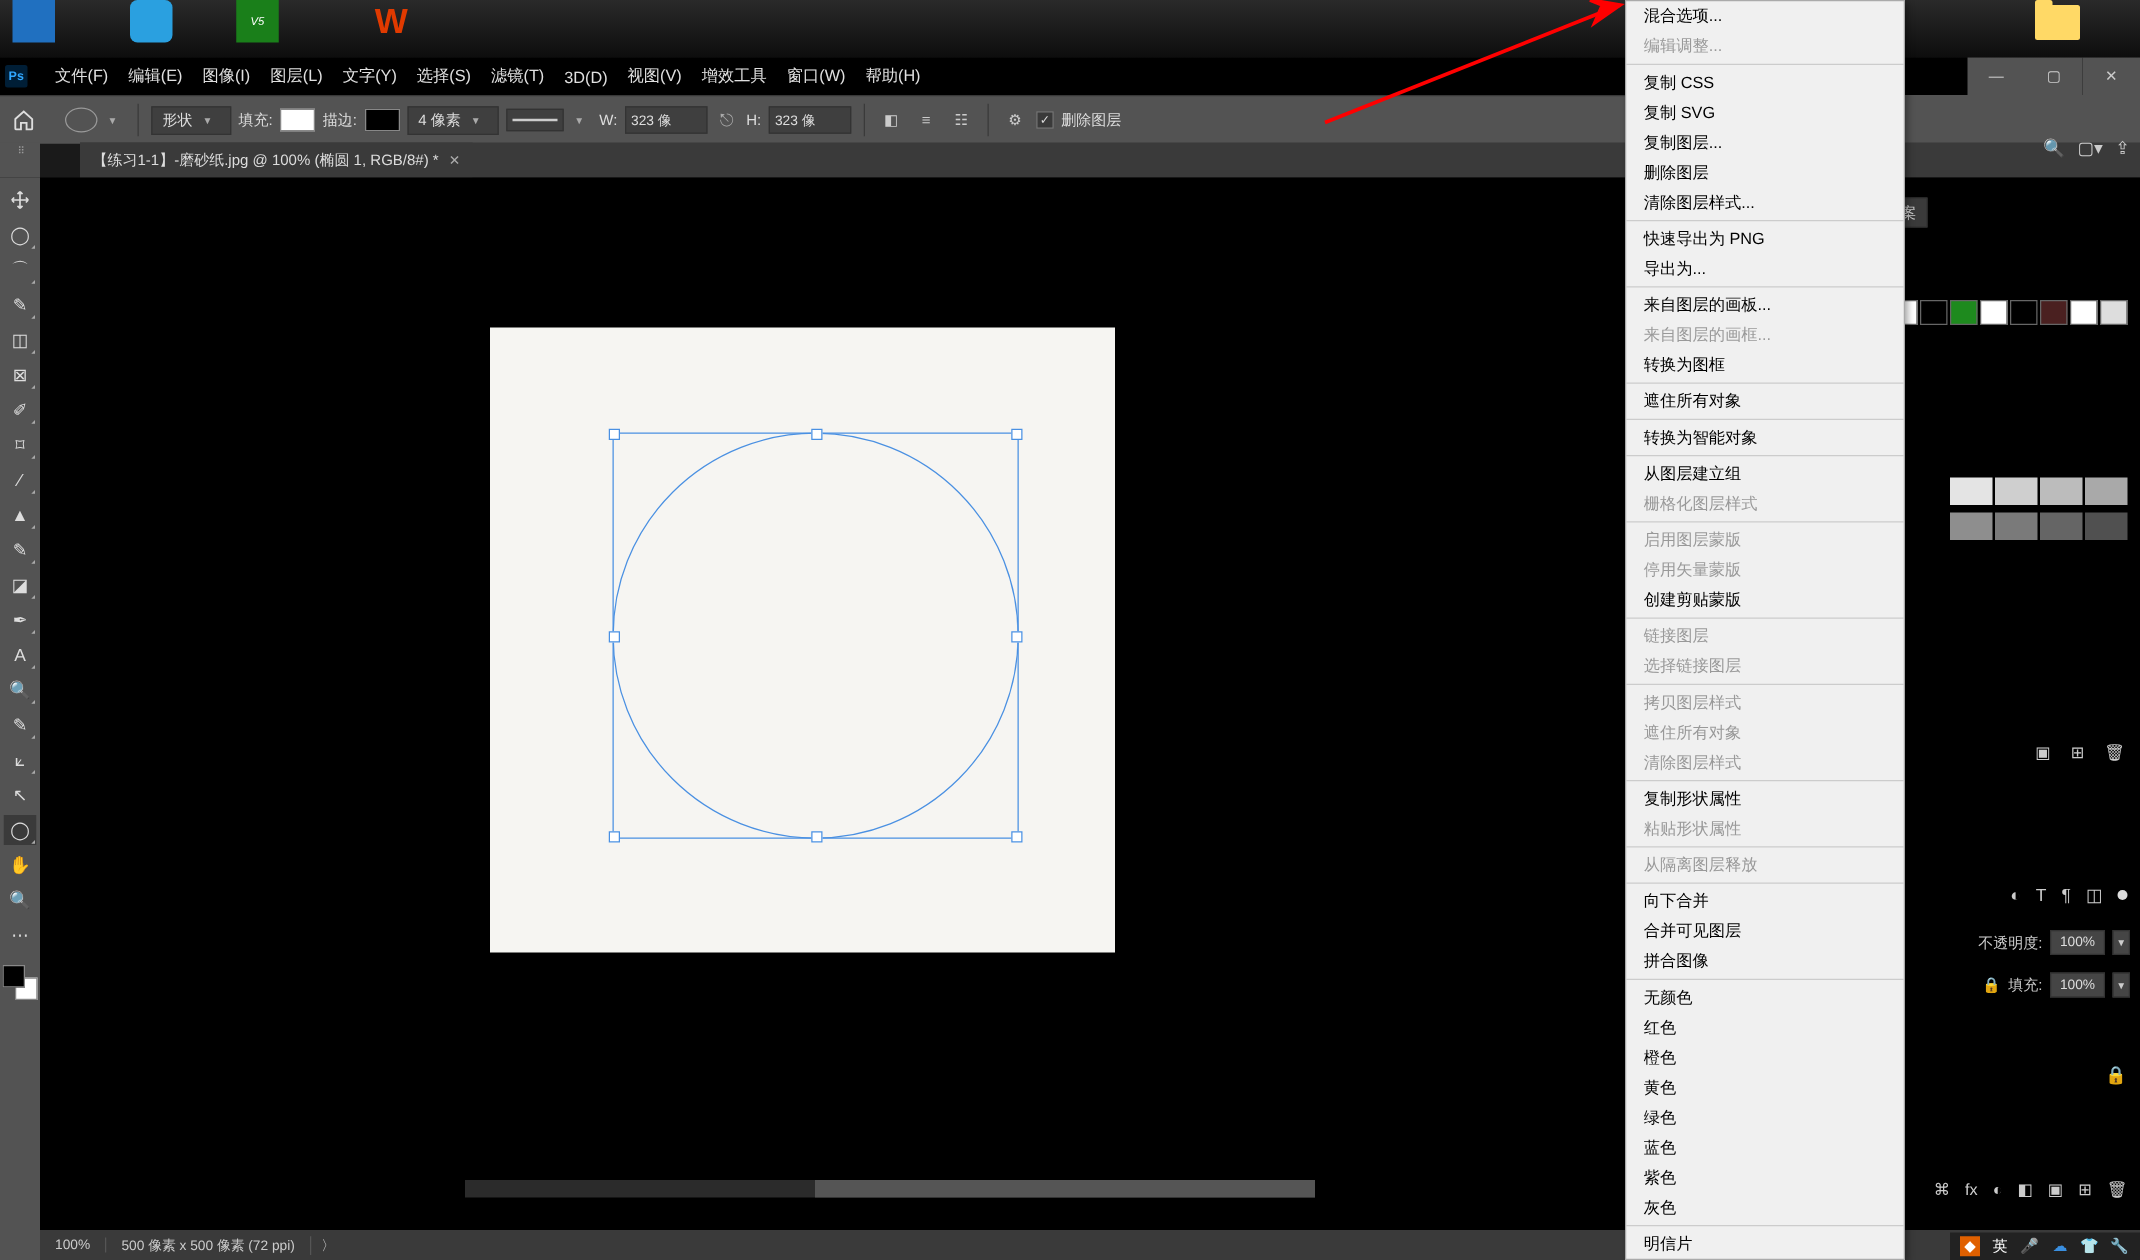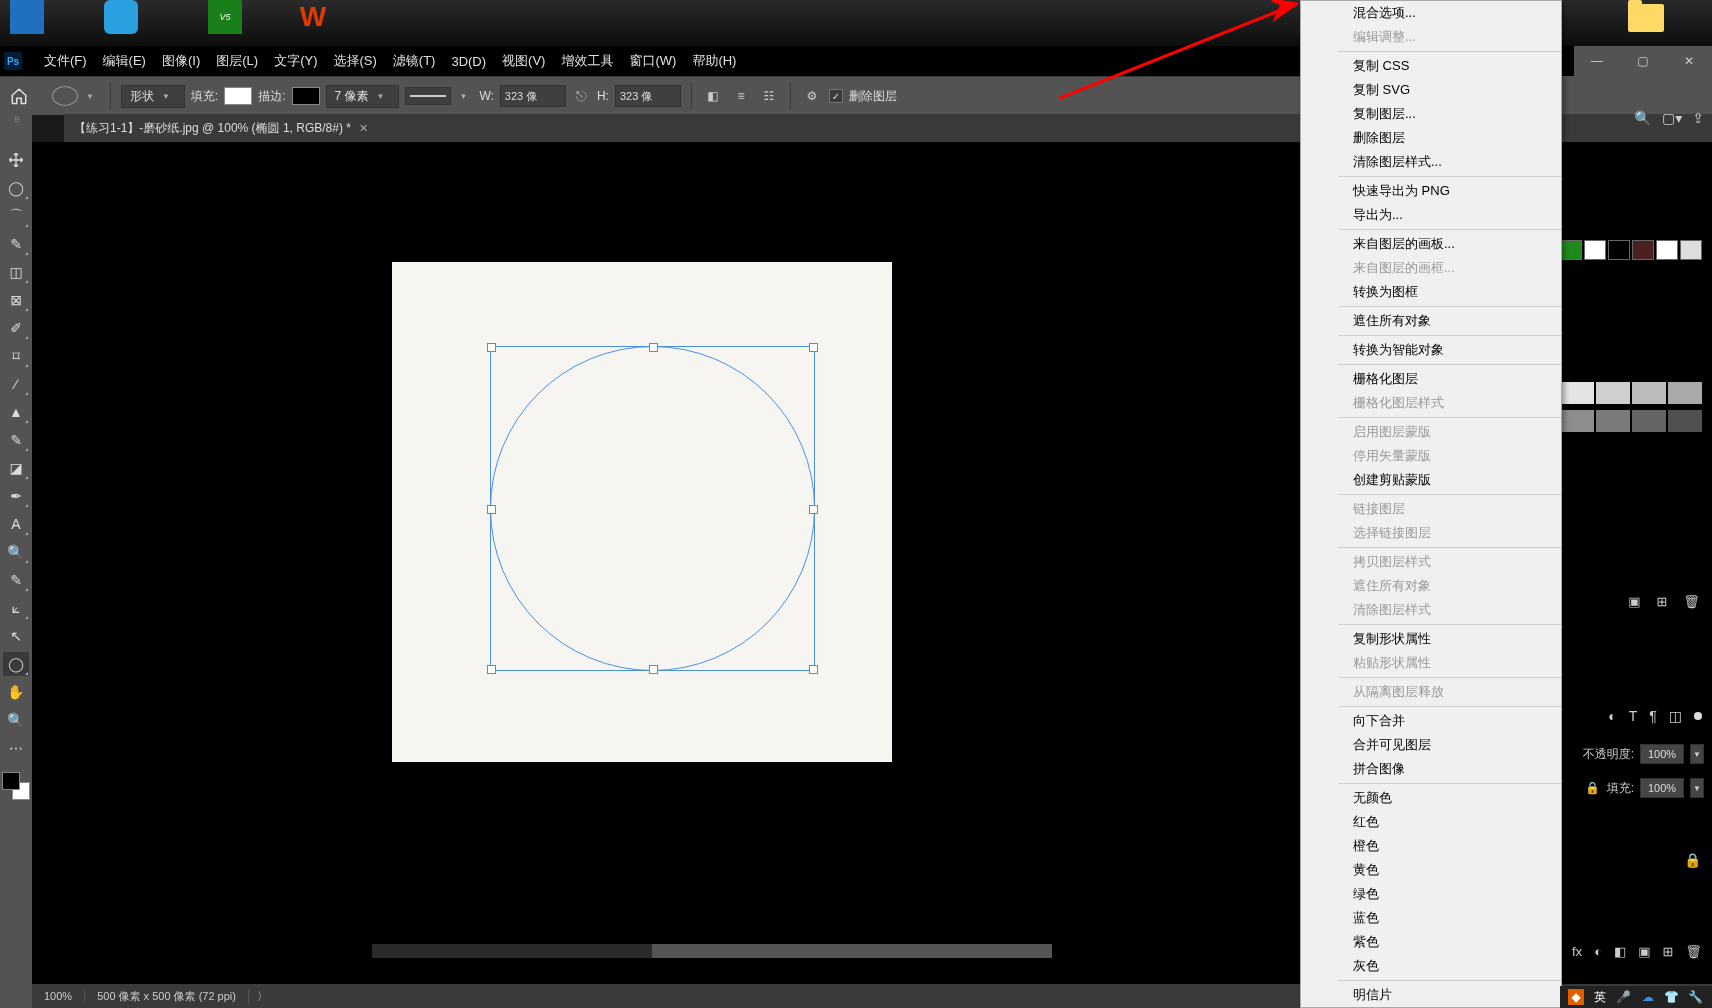--- a/index.html
+++ b/index.html
@@ -41,21 +41,21 @@
 .fgbg .fg{position:absolute;top:0;left:0;width:16px;height:16px;background:#000;border:1px solid #888;}
 .canvas-area{position:absolute;top:142px;left:32px;right:0;bottom:24px;background:#000;}
 .canvas{position:absolute;top:120px;left:360px;width:500px;height:500px;background:#f6f5f2;;}
 .sel-box{position:absolute;border:1px solid #4a90e2;}
 .handle{position:absolute;width:7px;height:7px;background:#fff;border:1px solid #4a90e2;}
 .ellipse{position:absolute;border:1.5px solid #4a90e2;border-radius:50%;}
 .statusbar{position:absolute;bottom:0;left:32px;right:0;height:24px;background:#3a3a3a;display:flex;align-items:center;font-size:11px;color:#ccc;}
 .statusbar .seg{padding:0 12px;border-right:1px solid #555;}
 .hscroll{position:absolute;bottom:26px;left:340px;width:680px;height:14px;background:#2b2b2b;}
 .hscroll-thumb{position:absolute;left:280px;width:400px;height:14px;background:#555;}
-.context-menu{position:absolute;top:0;left:1300px;width:222px;background:#f0f0f0;color:#000;border:1px solid #aaa;box-shadow:2px 2px 6px rgba(0,0,0,.4);font-size:13px;padding-left:38px;}
+.context-menu{position:absolute;top:0;left:1300px;width:222px;background:#f0f0f0;color:#000;border:1px solid #aaa;box-shadow:2px 2px 6px rgba(0,0,0,.4);font-size:13px;}
 .ctx-item{padding:3px 14px;white-space:nowrap;}
 .ctx-item.disabled{color:#999;}
 .ctx-sep{height:1px;background:#ccc;margin:2px 0;}
 .red-arrow{position:absolute;stroke:#ff0000;fill:#ff0000;stroke-width:3;}
 .right-bg{position:absolute;top:76px;right:0;width:190px;bottom:0;background:#535353;}
 .right-tab{position:absolute;top:76px;right:0;height:22px;background:#3a3a3a;border:1px solid #333;padding:0 8px;display:flex;align-items:center;}
 .right-icons-top{position:absolute;top:44px;right:8px;display:flex;gap:10px;}
 .right-icon{color:#ccc;font-size:14px;}
 .swatches{position:absolute;top:108px;right:10px;display:flex;gap:2px;}
 .sw{width:20px;height:18px;border:1px solid #666;}
@@ -73,21 +73,21 @@
 .taskbar{position:absolute;bottom:0;right:0;height:22px;display:flex;align-items:center;gap:8px;background:#222;padding:0 8px;}
 .tb-icon{width:16px;height:16px;display:flex;align-items:center;justify-content:center;font-size:12px;}
 svg.icon-move{width:16px;height:16px;}
 </style>
 </head>
 <body>
 
 <div class="desktop">
   <div class="desktop-icon" style="left:10px;background:#2070c0;"></div>
   <div class="desktop-icon" style="left:104px;background:#2aa0e0;border-radius:6px;"></div>
-  <div class="desktop-icon" style="left:208px;background:#1a7f1a;color:#fff;font-size:9px;display:flex;align-items:center;justify-content:center;font-style:italic;">V5</div>
+  <div class="desktop-icon" style="left:189px;background:#1a7f1a;color:#fff;font-size:9px;display:flex;align-items:center;justify-content:center;font-style:italic;">V5</div>
   <div class="desktop-icon" style="left:296px;color:#e03a00;font-size:28px;font-weight:bold;display:flex;align-items:center;justify-content:center;">W</div>
   <div class="folder-icon"></div>
 </div>
 
 <div class="menubar">
   <div class="ps-logo">Ps</div>
   <div class="menu-item">文件(F)</div>
   <div class="menu-item">编辑(E)</div>
   <div class="menu-item">图像(I)</div>
   <div class="menu-item">图层(L)</div>
@@ -118,21 +118,21 @@
   <div style="border-left:1px solid #3a3a3a;height:26px;margin:0 4px;"></div>
   <div class="opt-select">
       <span>形状</span>
       <span class="dd-arrow">▼</span>
     </div>
   <span class="opt-label">填充:</span>
   <div class="swatch-white"></div>
   <span class="opt-label">描边:</span>
   <div class="swatch-black"></div>
   <div class="opt-select">
-      <span>7 像素</span>
+      <span>4 像素</span>
       <span class="dd-arrow">▼</span>
     </div>
   <div class="line-btn"></div>
     <span class="dd-arrow">▼</span>
   <span class="opt-label">W:</span>
   <input class="opt-input" value="323 像" style="">
   <span class="link-icon">⎋</span>
   <span class="opt-label">H:</span>
   <input class="opt-input" value="323 像" style="">
   <div style="border-left:1px solid #3a3a3a;height:26px;margin:0 4px;"></div>
@@ -293,21 +293,21 @@
     <div class="ctx-item">导出为...</div>
     <div class="ctx-sep"></div>
     <div class="ctx-item">来自图层的画板...</div>
     <div class="ctx-item disabled">来自图层的画框...</div>
     <div class="ctx-item">转换为图框</div>
     <div class="ctx-sep"></div>
     <div class="ctx-item">遮住所有对象</div>
     <div class="ctx-sep"></div>
     <div class="ctx-item">转换为智能对象</div>
     <div class="ctx-sep"></div>
-    <div class="ctx-item">栅格化图层</div>
+    <div class="ctx-item">从图层建立组</div>
     <div class="ctx-item disabled">栅格化图层样式</div>
     <div class="ctx-sep"></div>
     <div class="ctx-item disabled">启用图层蒙版</div>
     <div class="ctx-item disabled">停用矢量蒙版</div>
     <div class="ctx-item">创建剪贴蒙版</div>
     <div class="ctx-sep"></div>
     <div class="ctx-item disabled">链接图层</div>
     <div class="ctx-item disabled">选择链接图层</div>
     <div class="ctx-sep"></div>
     <div class="ctx-item disabled">拷贝图层样式</div>

